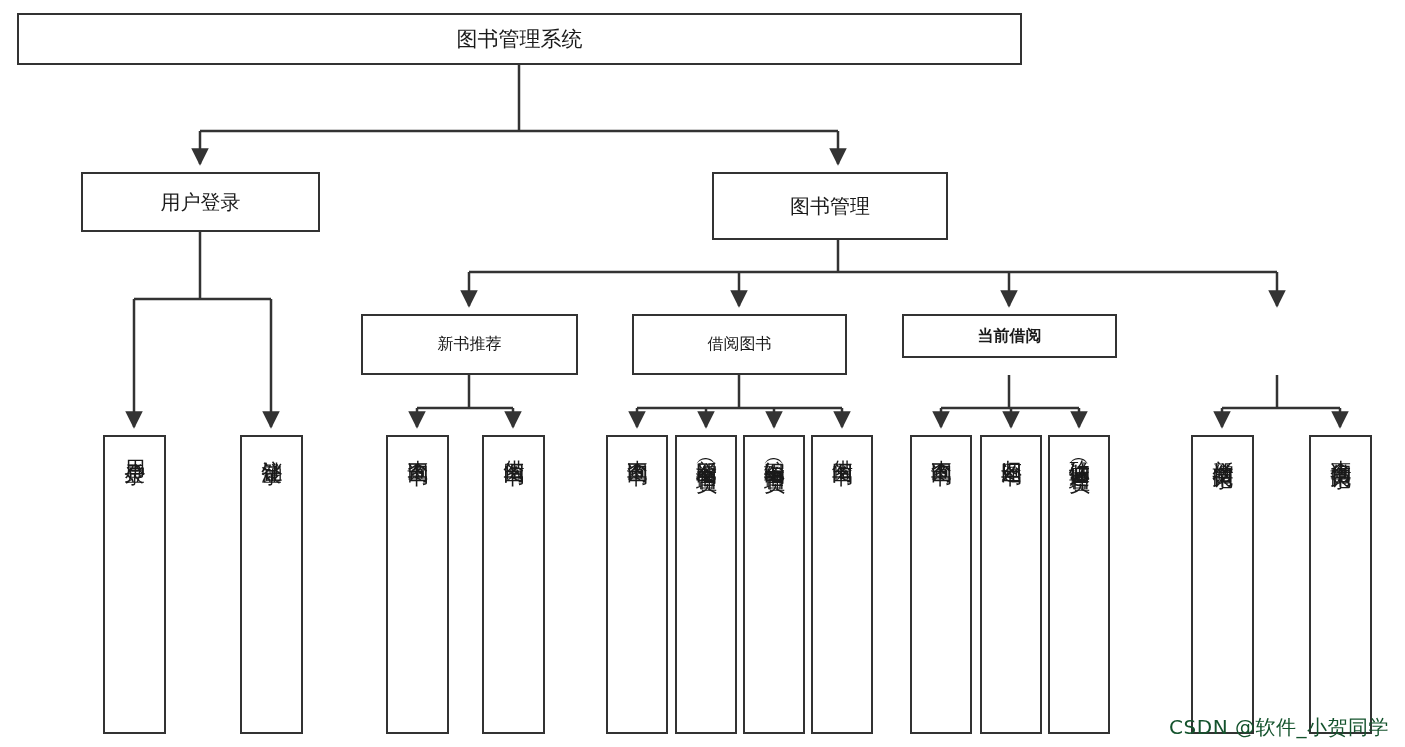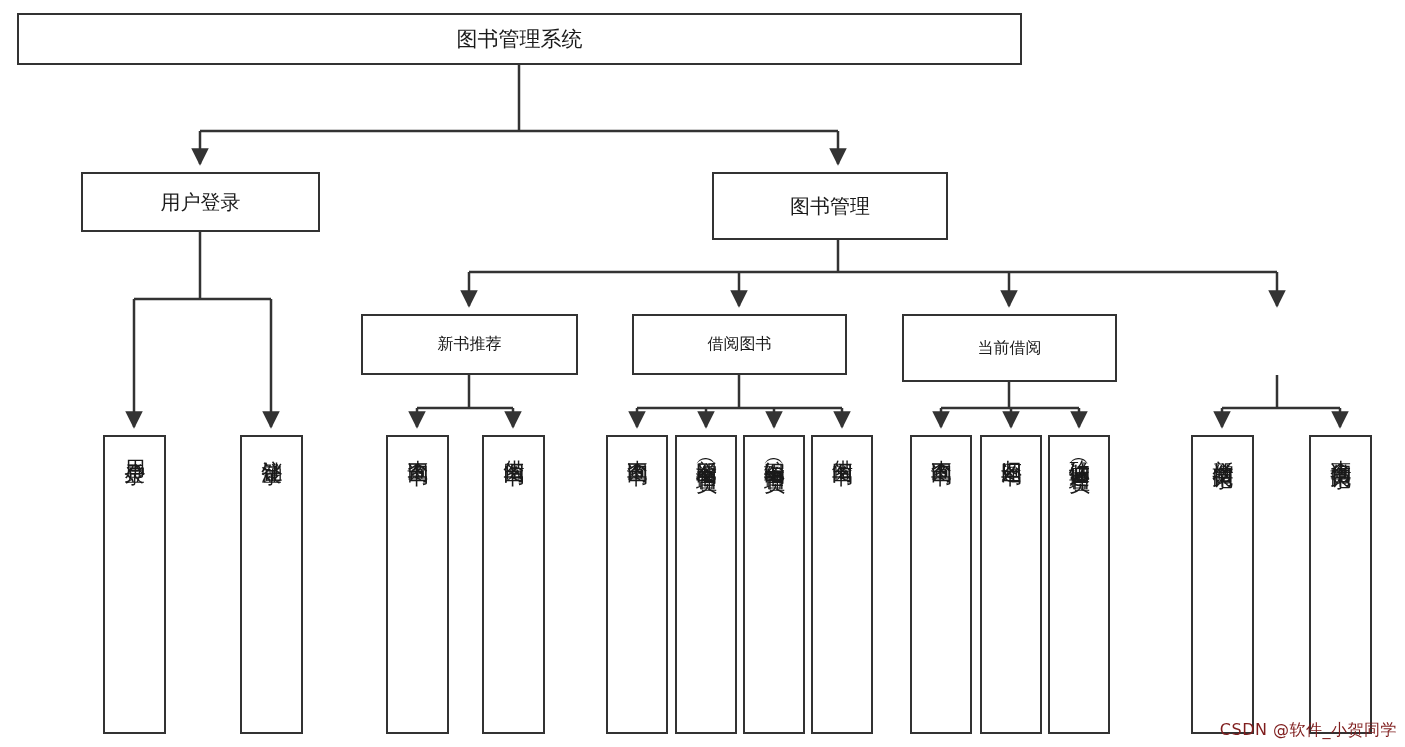--- a/index.html
+++ b/index.html
@@ -63,24 +63,24 @@
   .node-leaf .node-label {
     font-size: 21px;
     writing-mode: vertical-rl;
     text-orientation: upright;
     letter-spacing: 2px;
     line-height: 1;
     white-space: nowrap;
   }
   #watermark {
     position: absolute;
-    right: 8px;
+    right: 16px;
     bottom: 6px;
-    font-size: 16px;
-    color: #7f1d1d;
+    font-size: 20px;
+    color: #14532d;
     letter-spacing: 0.5px;
     white-space: nowrap;
     user-select: none;
   }
 </style>
 </head>
 <body>
 
 <div id="diagram-root">
 
@@ -147,21 +147,21 @@
   </div>
 
   <div class="node-box node-l3" style="left:361px; top:314px; width:217px; height:61px;">
     <span class="node-label">新书推荐</span>
   </div>
 
   <div class="node-box node-l3" style="left:632px; top:314px; width:215px; height:61px;">
     <span class="node-label">借阅图书</span>
   </div>
 
-  <div class="node-box node-l3" style="left:902px; top:314px; width:215px; height:68px;">
+  <div class="node-box node-l3" style="left:902px; top:314px; width:215px; height:44px;font-weight:bold;">
     <span class="node-label">当前借阅</span>
   </div>
 
 
   <div class="node-box node-leaf" style="left:103px; top:435px; width:63px; height:299px;">
     <span class="node-label">用户登录</span>
   </div>
 
   <div class="node-box node-leaf" style="left:240px; top:435px; width:63px; height:299px;">
     <span class="node-label">注销登录</span>

